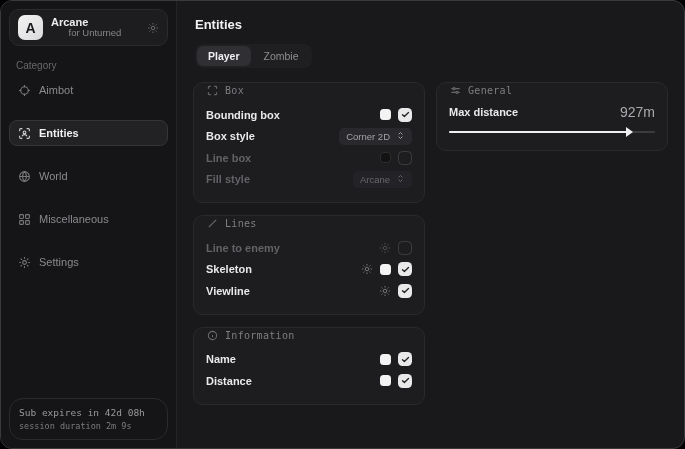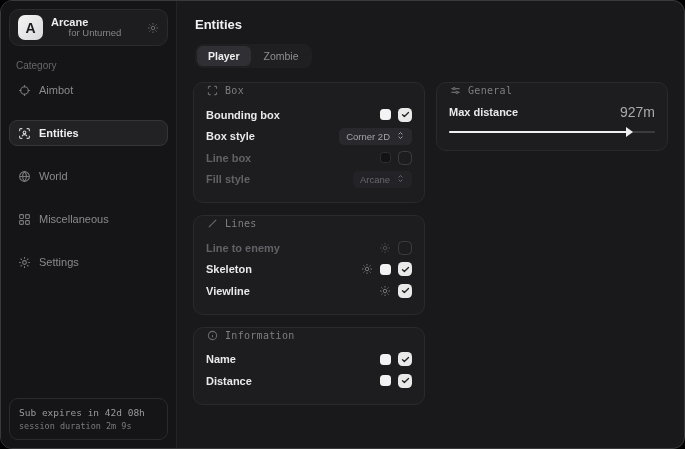--- a/index.html
+++ b/index.html
@@ -44,21 +44,21 @@
     padding:0 8px; border-radius:8px; border:1px solid transparent;
     color:#8a8a8e; font-size:11px; cursor:default;
   }
   .nav-item .ic { display:flex; opacity:.85; }
   .nav-item.active {
     background:#222225; border-color:#353539; color:#f0f0f2; font-weight:bold;
   }
 
   .sidebar-spacer { flex:1; }
   .sub-card {
-    border:1px solid #2b2b2e; border-radius:9px; padding:7px 9px 6px;
+    border:1px solid #2b2b2e; border-radius:14px; padding:7px 9px 6px;
     font-family:"DejaVu Sans Mono", monospace; line-height:1.5;
   }
   .sub-line1 { font-size:9.5px; color:#9a9a9e; }
   .sub-line2 { font-size:8.5px; color:#7c7c80; }
 
   
   .main { flex:1; padding:14px 16px; overflow:hidden; }
   .page-title { font-size:13px; font-weight:bold; color:#f1f1f3; margin:2px 0 12px 2px; }
 
   .tabs {

